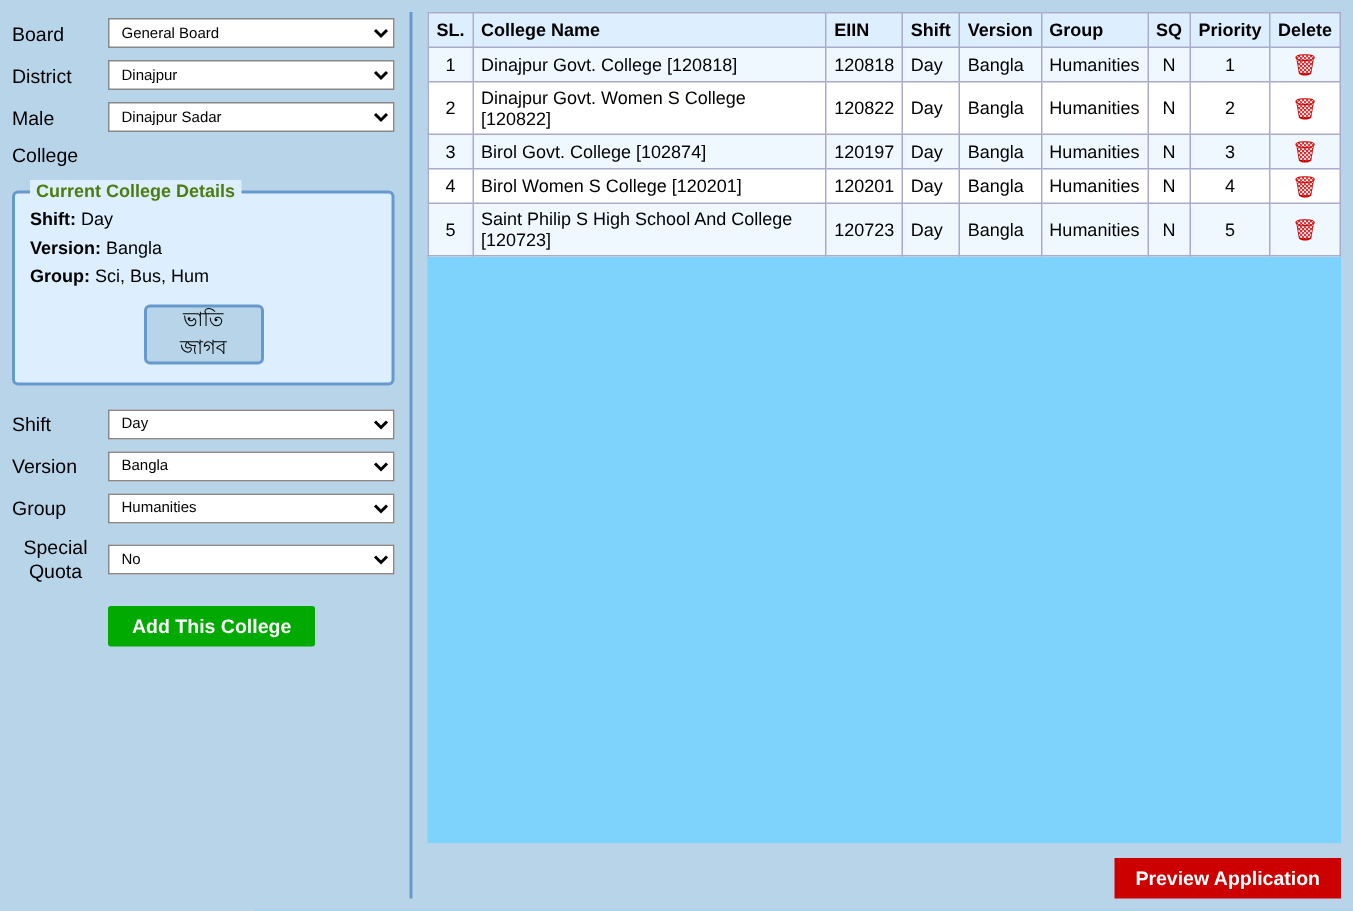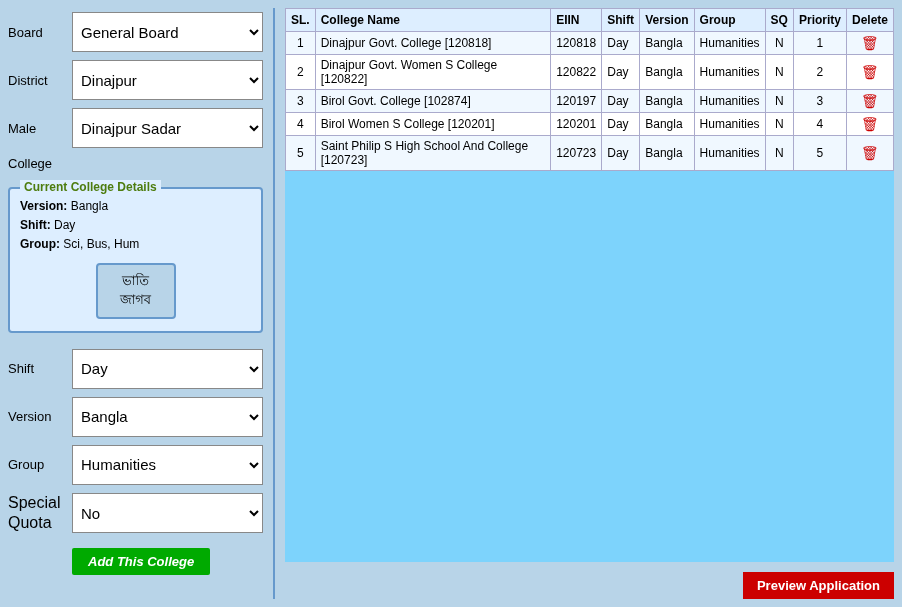--- a/index.html
+++ b/index.html
@@ -38,22 +38,22 @@
       gap: 6px;
     }
     .form-label {
       width: 58px;
       font-size: 13px;
       color: #000;
       font-weight: normal;
     }
     .form-select {
       flex: 1;
-      height: 40px;
-      font-size: 15px;
+      height: 20px;
+      font-size: 10px;
       border: 1px solid #888;
       background: white;
       padding: 1px 4px;
       appearance: auto;
     }
     
     .college-details-box {
       border: 2px solid #6699cc;
       border-radius: 4px;
       background: #ddeeff;
@@ -77,21 +77,21 @@
       color: #000;
     }
     .college-details-text strong {
       font-weight: bold;
     }
     .bangla-box {
       background: #b8d4e8;
       border: 2px solid #6699cc;
       border-radius: 4px;
       width: 80px;
-      height: 56px;
+      height: 40px;
       display: flex;
       align-items: center;
       justify-content: center;
       margin: 8px auto 0;
       cursor: pointer;
       font-size: 13px;
       color: #000;
       text-align: center;
       line-height: 1.4;
     }
@@ -103,21 +103,20 @@
       background: #00aa00;
       color: white;
       border: none;
       padding: 6px 16px;
       font-size: 13px;
       font-weight: bold;
       cursor: pointer;
       border-radius: 2px;
       margin-top: 6px;
       margin-left: 64px;
-      font-style: italic;
     }
     
     .right-panel {
       flex: 1;
       display: flex;
       flex-direction: column;
     }
     .table-container {
       flex: 1;
       background: #7dd3fc;
@@ -169,22 +168,23 @@
       margin-top: 6px;
       align-self: flex-end;
     }
     .vertical-divider {
       width: 2px;
       background: #6699cc;
       margin: 0 2px;
     }
     .special-quota-label {
       width: 58px;
-      font-size: 16px;
+      font-size: 13px;
       line-height: 1.3;
+      text-align: center;
     }
   </style>
 </head>
 <body>
 
 <div class="main-container">
 
   <div class="left-panel">
     <div class="form-section">
 
@@ -210,22 +210,22 @@
       </div>
 
       <div class="form-row">
         <span class="form-label">College</span>
       </div>
     </div>
 
     <div class="college-details-box">
       <span class="college-details-title">Current College Details</span>
       <div class="college-details-text">
+        <div><strong>Shift:</strong> <span>Day</span></div>
         <div><strong>Version:</strong> <span>Bangla</span></div>
-        <div><strong>Shift:</strong> <span>Day</span></div>
         <div><strong>Group:</strong> <span>Sci, Bus, Hum</span></div>
       </div>
       <div class="bangla-box">
         <span>ভাতি<br>জাগব</span>
       </div>
     </div>
 
     <div class="lower-form">
       
       <div class="form-row">

